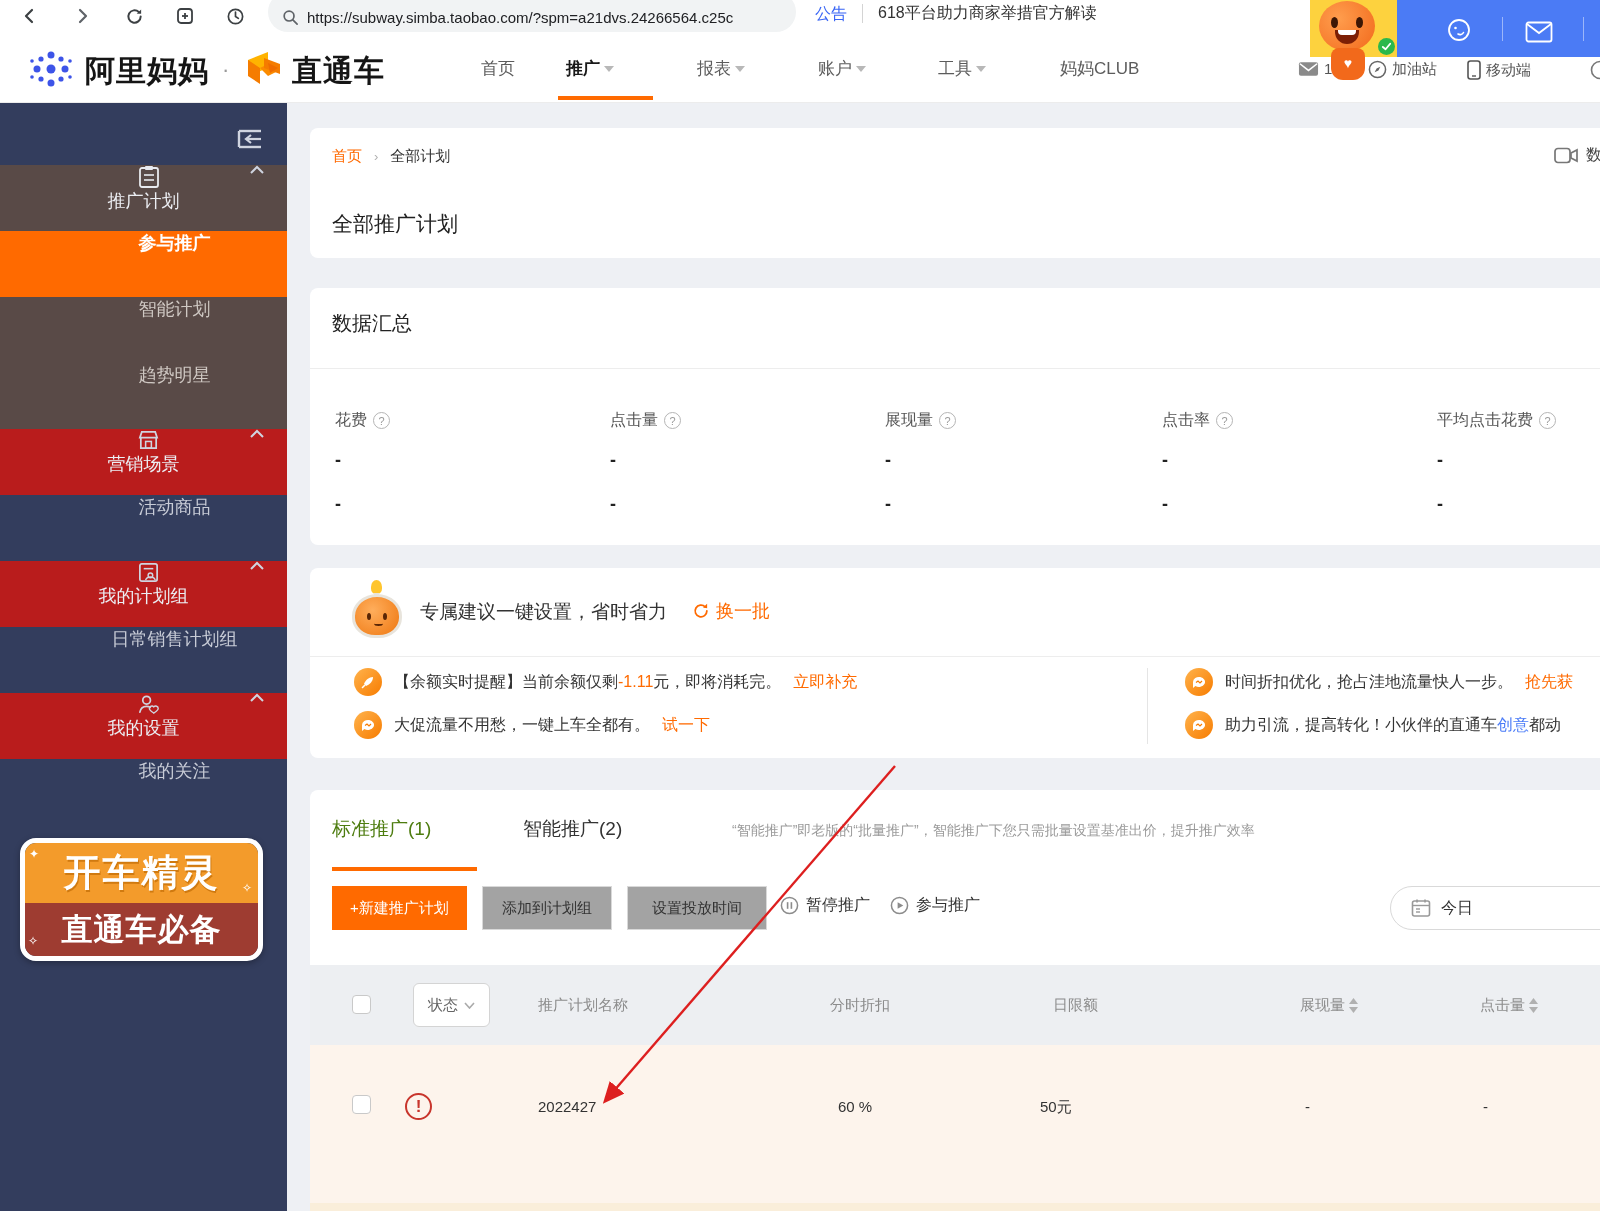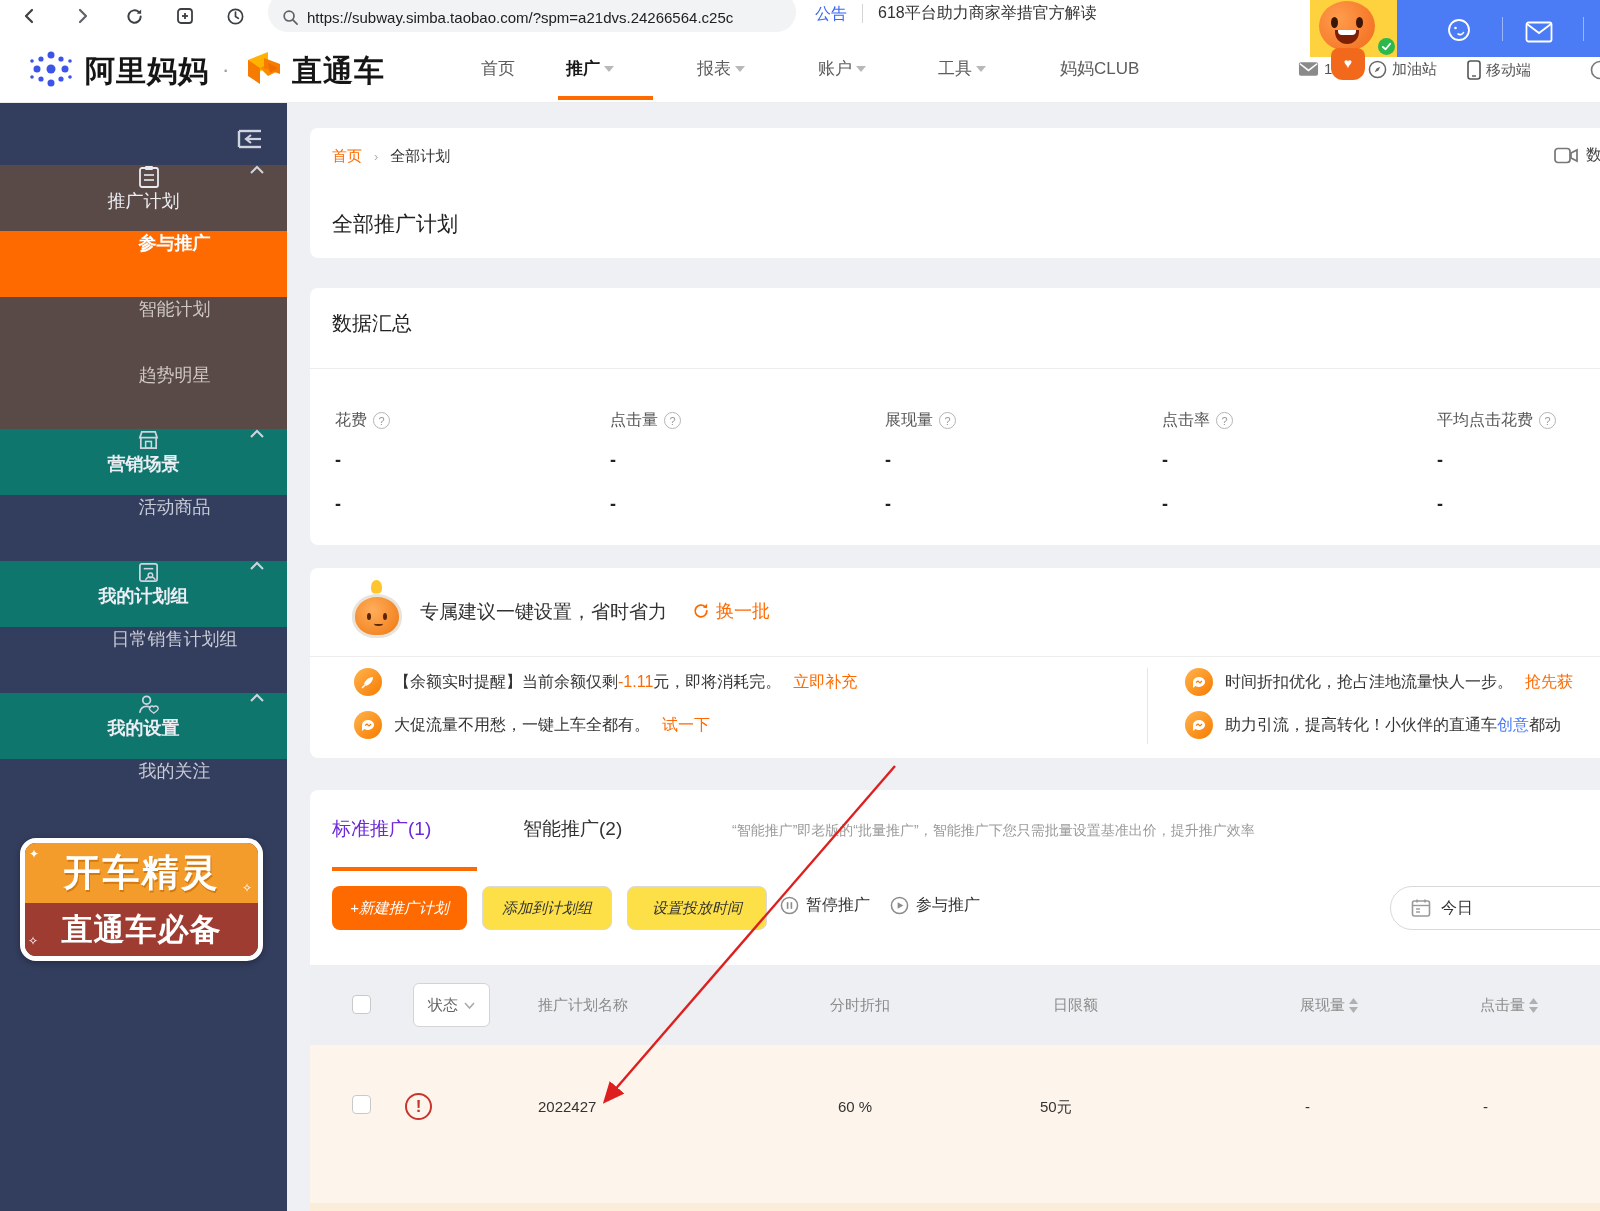--- a/index.html
+++ b/index.html
@@ -38,21 +38,21 @@
   
   .sidebar { position:absolute; left:0; top:103px; width:287px; height:1108px; background:#333d5d; z-index:4; }
   .collapse-btn { position:absolute; right:22px; top:24px; }
   .s-row { position:relative; width:287px; display:flex; align-items:center;flex-direction:column; }
   .s-head { height:66px; color:#eceef3; font-size:18px; }
   .s-head .s-icon { margin-left:28px; margin-right:18px; }
   .s-head .chev { position:absolute; right:22px; }
   .s-sub { height:66px; padding-left:62px; font-size:18px; color:#c7cbd6; }
   .grp-brown { background:#594a47; }
   .grp-brown .s-sub { color:#cfc8c3; }
-  .row-darker { background:#0f766e;font-weight:bold; }
+  .row-darker { background:#b91c1c; }
   .s-selected { background:#ff6a00 !important; color:#fff !important; font-weight:bold; }
 
   .promo-badge { position:absolute; left:20px; top:735px; width:243px; height:123px; border:5px solid #fff; border-radius:16px; overflow:hidden; box-shadow:0 2px 6px rgba(0,0,0,.3); }
   .promo-top { height:60px; background:#f39b2b; color:#fff; font-size:37px; font-weight:bold; text-align:center; line-height:60px; letter-spacing:2px; text-shadow:1px 2px 0 #d07a10; }
   .promo-bottom { height:53px; background:#9e3c31; color:#fff; font-size:31px; font-weight:bold; text-align:center; line-height:53px; letter-spacing:1px; }
   .sparkle { position:absolute; color:#fff; font-size:12px; }
 
   
   .content { position:absolute; left:287px; top:103px; width:1313px; height:1108px; background:#eef0f4; }
   .card { position:absolute; left:23px; background:#fff; border-radius:8px; width:1300px; }
@@ -85,28 +85,28 @@
   .sug-divider { position:absolute; left:0; top:88px; width:100%; height:1px; background:#ededed; }
   .notice-row { position:absolute; display:flex; align-items:center; gap:12px; font-size:16px; color:#333; white-space:nowrap; }
   .n-icon { width:28px; height:28px; border-radius:50%; background:#f90; background:linear-gradient(135deg,#ffb34d,#f77c00); display:flex; align-items:center; justify-content:center; flex:none; }
   .o-link { color:#ff6a00;text-align:center; }
   .b-link { color:#4a7bf7; }
   .v-divider { position:absolute; left:837px; top:100px; width:1px; height:76px; background:#e5e5e5; }
   .notice-clip { overflow:hidden; }
 
   .card-tbl { top:687px; height:421px; border-radius:8px 8px 0 0; }
   .tab { position:absolute; top:26px; font-size:19px; }
-  .tab.active { color:#6d28d9; }
+  .tab.active { color:#4d7c0f; }
   .tab.idle { color:#333; }
   .tab-underline { position:absolute; left:22px; top:77px; width:145px; height:4px; background:#ff6a00; }
   .tab-hint { position:absolute; left:422px; top:32px; font-size:14px; color:#9b9b9b; white-space:nowrap; }
 
-  .btn { position:absolute; top:96px; height:44px; border-radius:8px; font-size:15px; display:flex; align-items:center; justify-content:center;font-style:italic; }
+  .btn { position:absolute; top:96px; height:44px; border-radius:0; font-size:15px; display:flex; align-items:center; justify-content:center; }
   .btn-primary { left:22px; width:135px; background:#ff6a00; color:#fff; }
-  .btn-plain { background:#fde047; border:1px solid #d9d9d9; color:#333; }
+  .btn-plain { background:#a3a3a3; border:1px solid #d9d9d9; color:#333; }
   .icon-btn { position:absolute; top:105px; display:flex; align-items:center; gap:7px; font-size:16px; color:#333; }
   .date-pill { position:absolute; left:1080px; top:96px; width:240px; height:44px; border:1px solid #d9d9d9; border-radius:22px; background:#fff; display:flex; align-items:center; gap:10px; padding-left:20px; font-size:16px; color:#333; }
 
   .tbl-head { position:absolute; left:0; top:175px; width:1300px; height:80px; background:#edeff2; }
   .checkbox { position:absolute; width:19px; height:19px; background:#fff; border:1px solid #c9c9c9; border-radius:4px; }
   .status-pill { position:absolute; left:103px; top:18px; width:77px; height:44px; background:#fff; border:1px solid #d4d4d4; border-radius:6px; display:flex; align-items:center; justify-content:center; gap:6px; font-size:15px; color:#666; }
   .col-h { position:absolute; top:31px; font-size:15px; color:#8c8c8c; display:flex; align-items:center; gap:4px; }
 
   .tbl-row { position:absolute; left:0; top:255px; width:1300px; height:158px; background:#fdf4ec; }
   .warn-icon { position:absolute; left:95px; top:48px; width:27px; height:27px; border:2px solid #c8352c; border-radius:50%; color:#c8352c; font-size:17px; font-weight:bold; display:flex; align-items:center; justify-content:center; }

